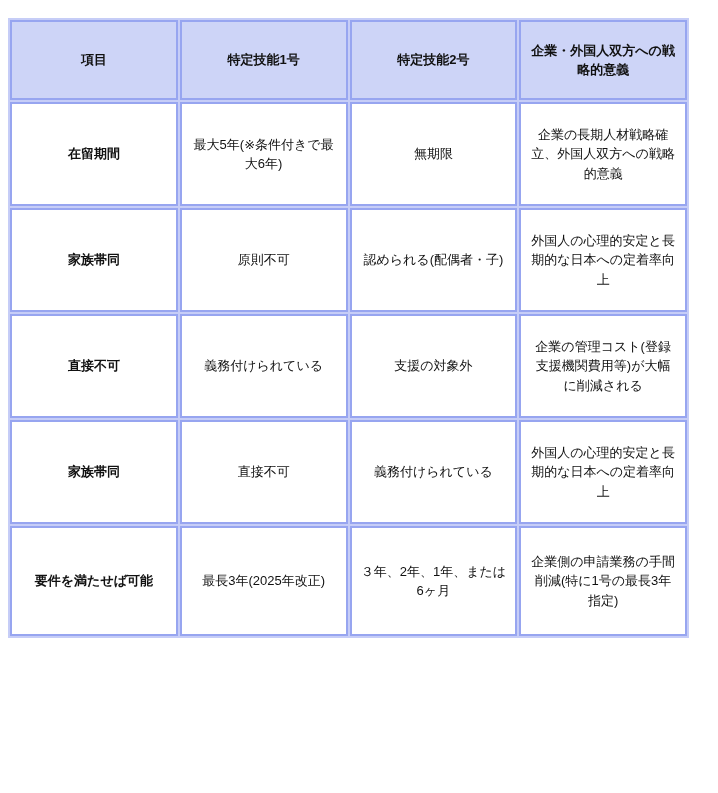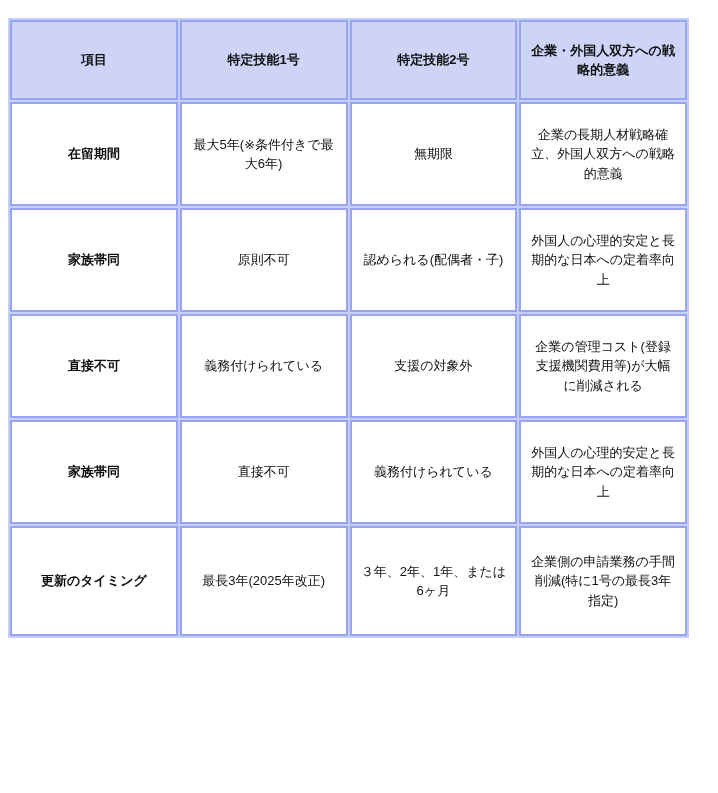--- a/index.html
+++ b/index.html
@@ -85,21 +85,21 @@
           <td>支援の対象外</td>
           <td>企業の管理コスト(登録支援機関費用等)が大幅に削減される</td>
         </tr>
         <tr>
           <td class="item-col">家族帯同</td>
           <td>直接不可</td>
           <td>義務付けられている</td>
           <td>外国人の心理的安定と長期的な日本への定着率向上</td>
         </tr>
         <tr>
-          <td class="item-col">更新のタイミング</td>
+          <td class="item-col">要件を満たせば可能</td>
           <td>最長3年(2025年改正)</td>
           <td>３年、2年、1年、または6ヶ月</td>
           <td>企業側の申請業務の手間削減(特に1号の最長3年指定)</td>
         </tr>
       </tbody>
     </table>
   </div>
 </div>
 
 </body></html>

